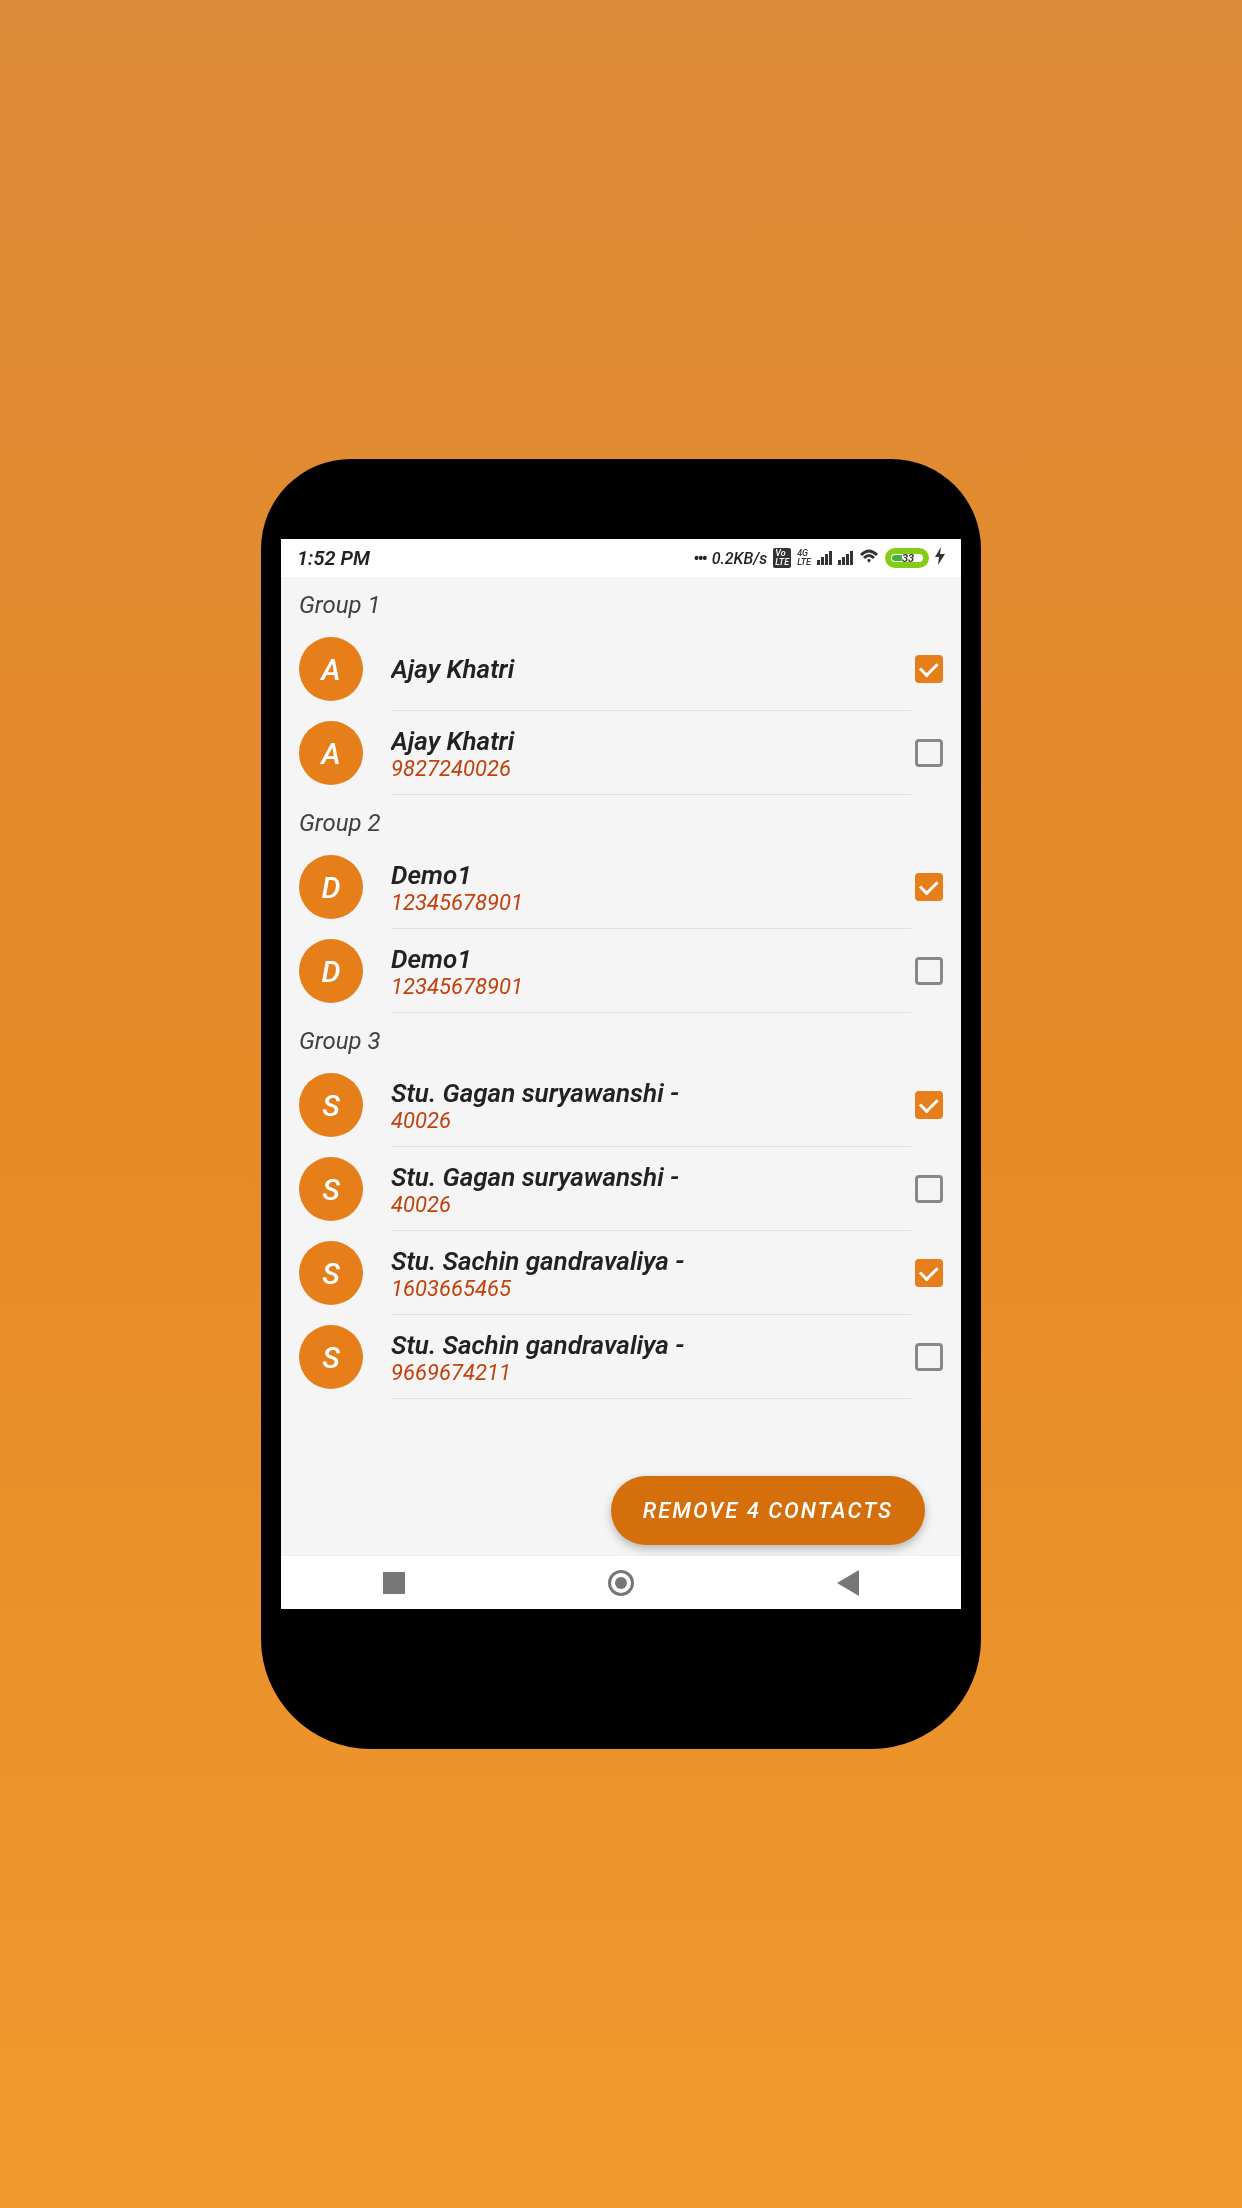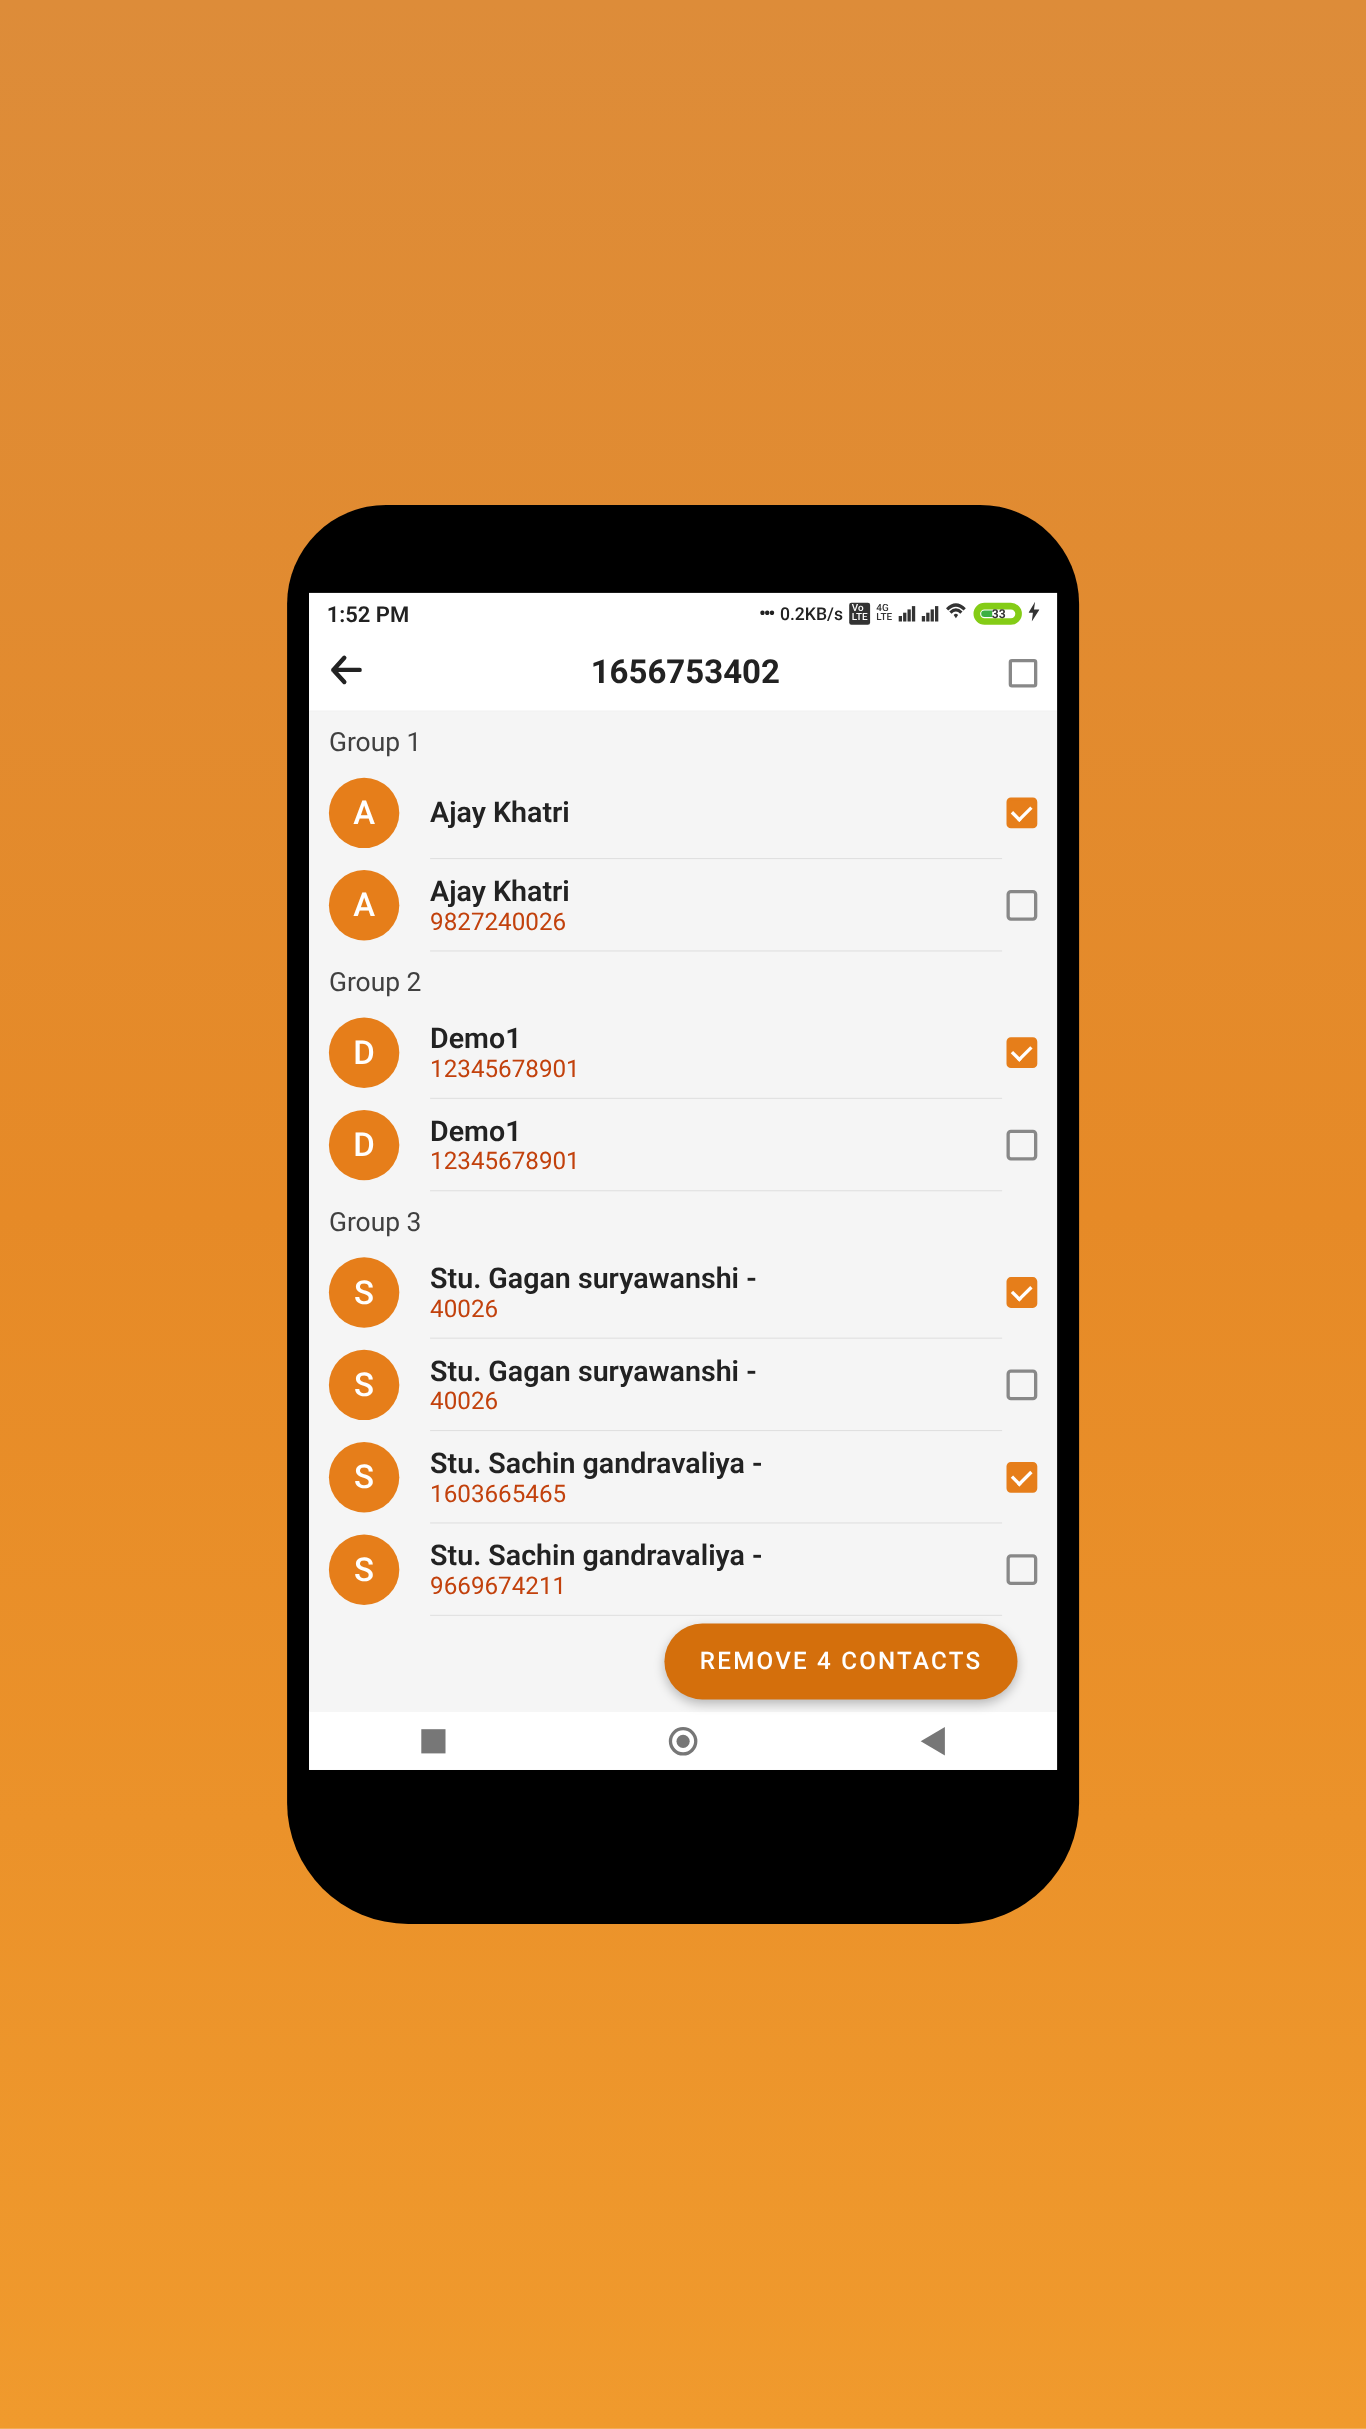--- a/index.html
+++ b/index.html
@@ -20,20 +20,21 @@
   position: relative;
 }
 .phone-screen {
   width: 100%;
   height: 1070px;
   background: #fff;
   overflow: hidden;
   display: flex;
   flex-direction: column;
   position: relative;
+  font-style: italic;
 }
 .status-bar {
   height: 38px;
   background: #fff;
   display: flex;
   align-items: center;
   justify-content: space-between;
   padding: 0 16px;
   font-size: 20px;
   font-weight: 600;
@@ -278,29 +279,20 @@
           <span class="battery-txt">33</span>
         </span>
         <span class="bolt">
           <svg width="10" height="18" viewBox="0 0 10 18">
               <path d="M6 0 L0 10 L4 10 L3 18 L10 7 L5 7 Z" fill="#333"></path>
             </svg>
         </span>
       </div>
     </div>
 
-    <div class="app-bar">
-      <span class="back-arrow">
-        <svg width="30" height="30" viewBox="0 0 30 30">
-            <path d="M14 4 L4 15 L14 26 M4 15 L28 15" stroke="#222" stroke-width="4" fill="none" stroke-linecap="round" stroke-linejoin="round"></path>
-          </svg>
-      </span>
-      <span class="app-title">1656753402</span>
-      <span class="select-all-box"></span>
-    </div>
 
     <div class="content" id="content">
         <div class="group-label">Group 1</div>
         <div class="contact-row">
           <div class="avatar">A</div>
           <div class="contact-info">
             <div class="contact-name">Ajay Khatri</div>
           </div>
           <div class="checkbox checked"></div>
         </div>

